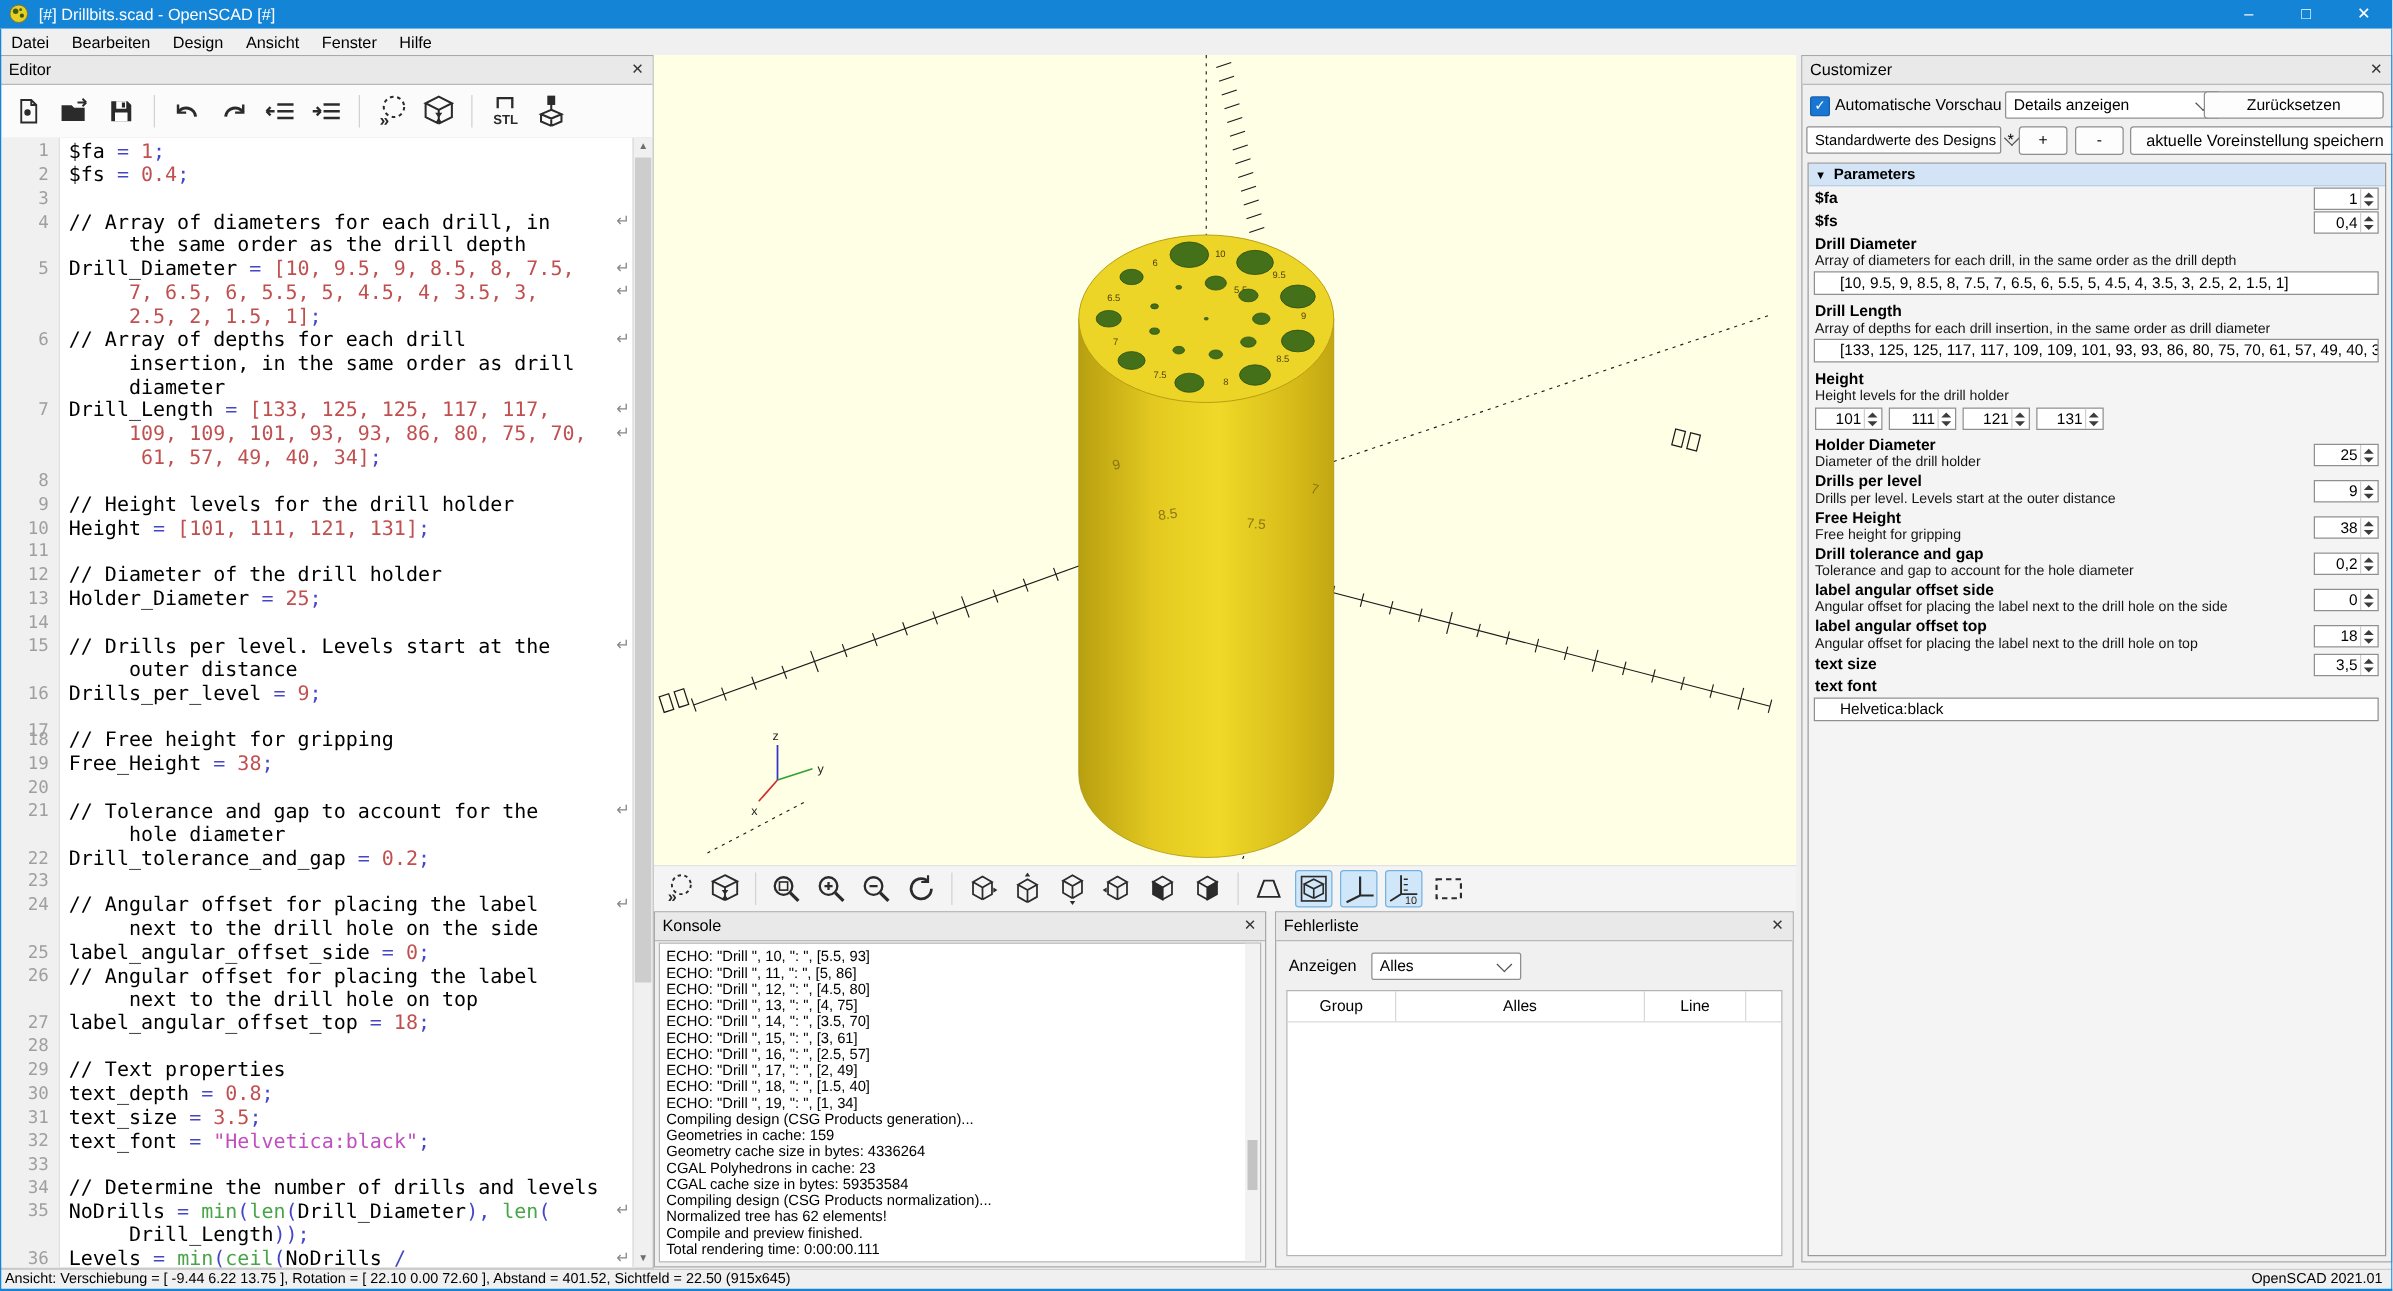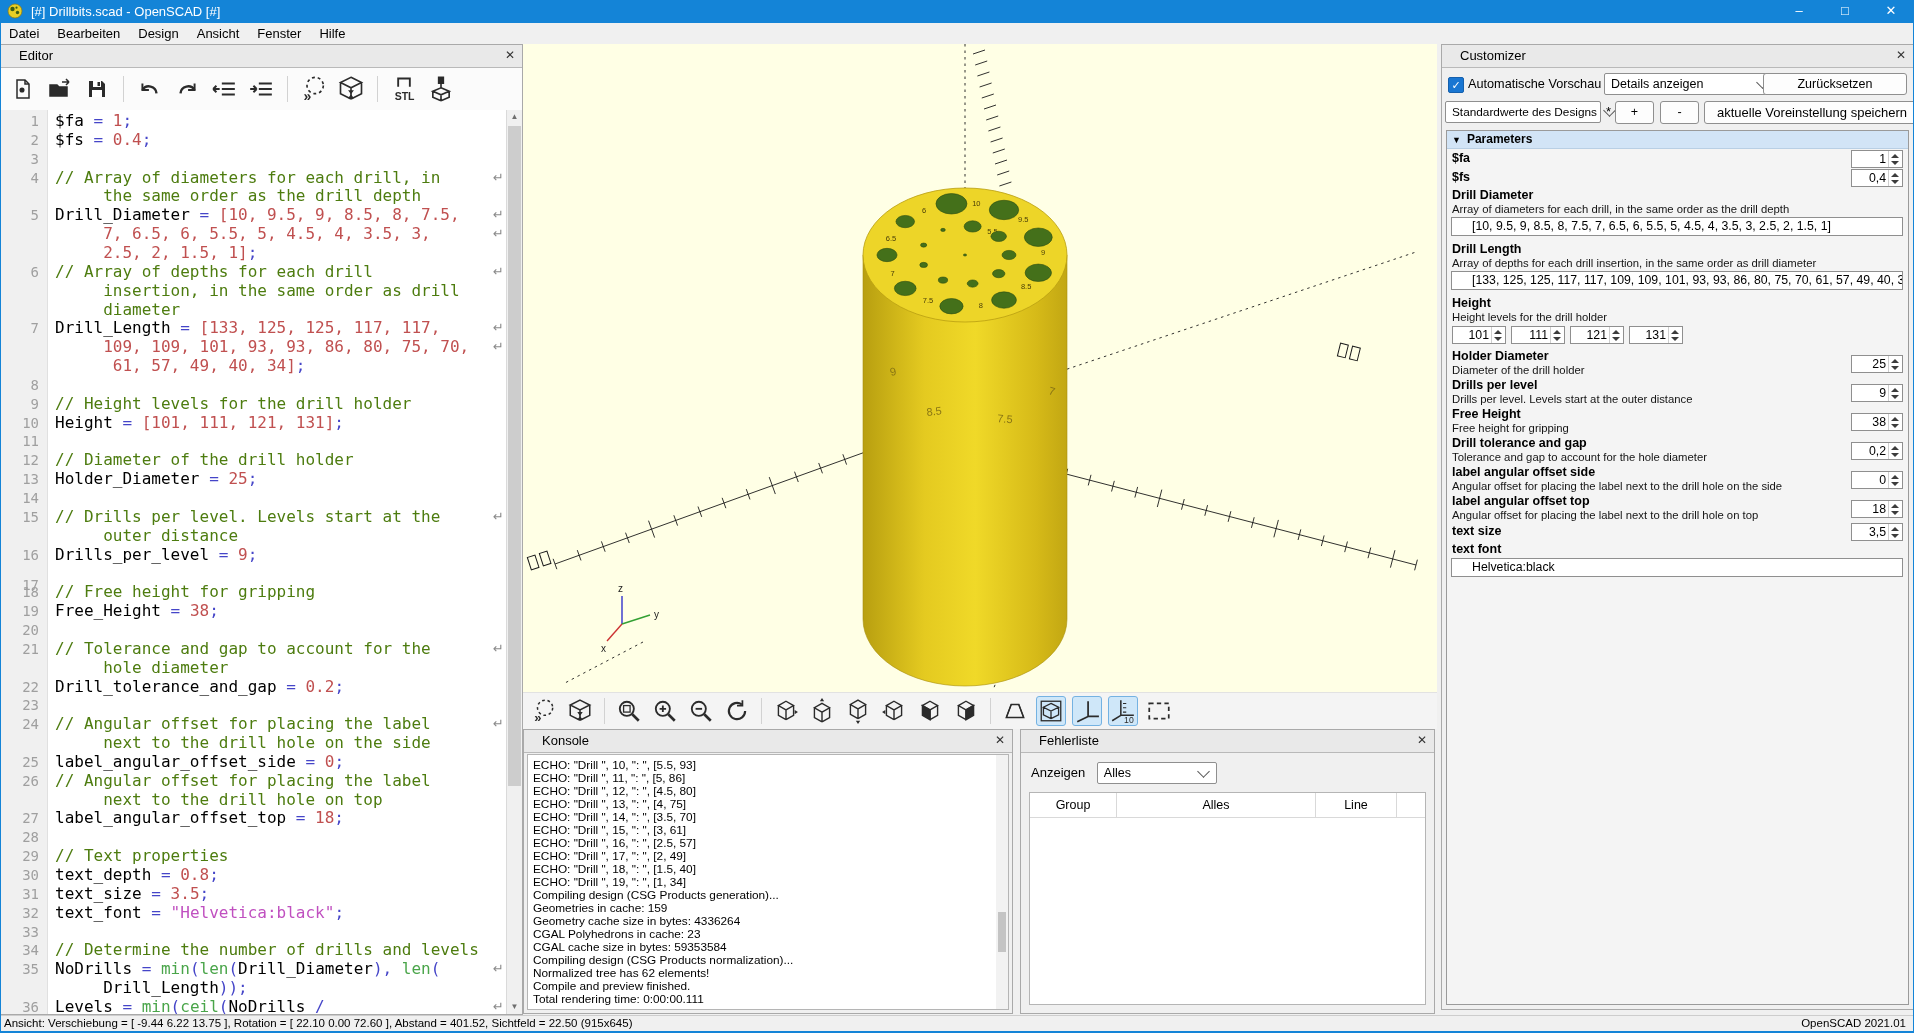--- a/index.html
+++ b/index.html
@@ -11,37 +11,37 @@
   #app-logo{left:7px;top:3px;width:16px;height:16px}
   #title-text{left:31px;top:0;line-height:23px}
   .winbtn{top:0;width:46px;height:23px;text-align:center;line-height:22px;font-size:13px;color:#fff}
   #btn-min{right:92px}#btn-max{right:46px}#btn-close{right:0}
   
   #menubar{left:0;top:23px;width:1914px;height:21px;background:#f0f0f0;font-size:13px}
   .mitem{display:inline-block;padding:0 9px;line-height:21px}
   
   .panel{background:#f0f0f0;border:1px solid #a9a9a9;box-sizing:border-box}
   .ptitle{position:relative;height:22px;background:#e9e9e9;border-bottom:1px solid #b9b9b9;
-          font-size:13px;line-height:21px;padding-left:18px}
+          font-size:13px;line-height:21px;padding-left:6px}
   .pclose{position:absolute;right:3px;top:1px;width:18px;height:18px;text-align:center;
           line-height:18px;color:#333;font-size:12px}
   
   #editor{left:0;top:44px;width:523px;height:971px}
   #etoolbar{position:absolute;top:23px;left:0;right:0;height:42px;background:#fbfbfb;
             border-bottom:1px solid #d8d8d8;display:flex;align-items:center;padding-left:8px;gap:9px}
   .tbtn{width:28px;height:28px;display:flex;align-items:center;justify-content:center;flex:none}
   .tsep{width:1px;height:26px;background:#d2d2d2;margin:0 3px;flex:none}
   #codearea{position:absolute;top:65px;left:0;width:507px;bottom:0;background:#fff;overflow:hidden}
   #gutter{position:absolute;left:0;top:0;bottom:0;width:46px;background:#f0f0f0;border-right:1px solid #e0e0e0}
   .crow{position:absolute;left:0;width:100%;height:19px;white-space:pre;
         font-family:"DejaVu Sans Mono",monospace;font-size:16px;line-height:18.9px}
   .lnum{position:absolute;left:0;width:38px;text-align:right;color:#9f9f9f;font-size:14px}
   .ctext{position:absolute;left:54px}
   .wrapm{position:absolute;right:4px;color:#8a8a8a;font-size:13px;font-family:"DejaVu Sans",sans-serif}
-  .tk-i{color:#000}.tk-o{color:#4545c8}.tk-n{color:#c05050}.tk-c{color:#4d7c0f}
+  .tk-i{color:#000}.tk-o{color:#4545c8}.tk-n{color:#c05050}.tk-c{color:#000000}
   .tk-f{color:#4aa54a}.tk-s{color:#c050c0}
   #escroll{position:absolute;right:0;top:65px;bottom:0;width:15px;background:#f0f0f0;border-left:1px solid #dadada}
   #escroll .thumb{position:absolute;left:1px;right:1px;top:16px;height:660px;background:#cdcdcd}
   .sbarrow{position:absolute;left:0;width:100%;height:14px;color:#6e6e6e;font-size:8px;text-align:center;line-height:14px}
   
   #viewport{left:523px;top:44px;width:914px;height:648px;background:#ffffe5}
   #vtoolbar{left:523px;top:692px;width:914px;height:37px;background:#f4f4f4;border-top:1px solid #e2e2e2;
             display:flex;align-items:center;padding-left:6px;gap:6px;box-sizing:border-box}
   .vbtn{width:28px;height:28px;border-radius:3px;display:flex;align-items:center;justify-content:center;
         border:1px solid transparent;flex:none}

